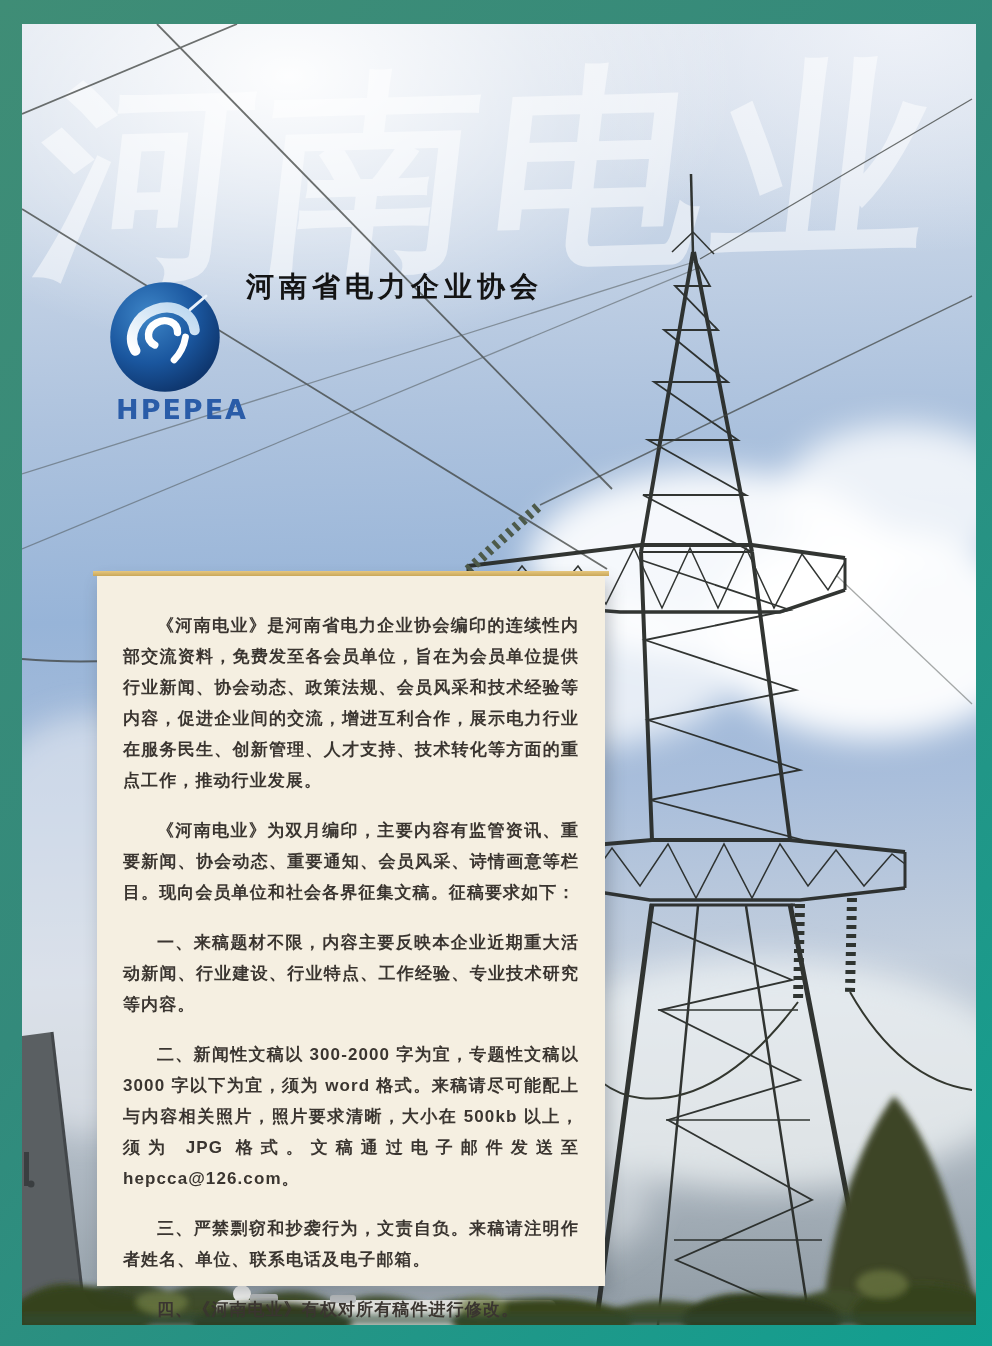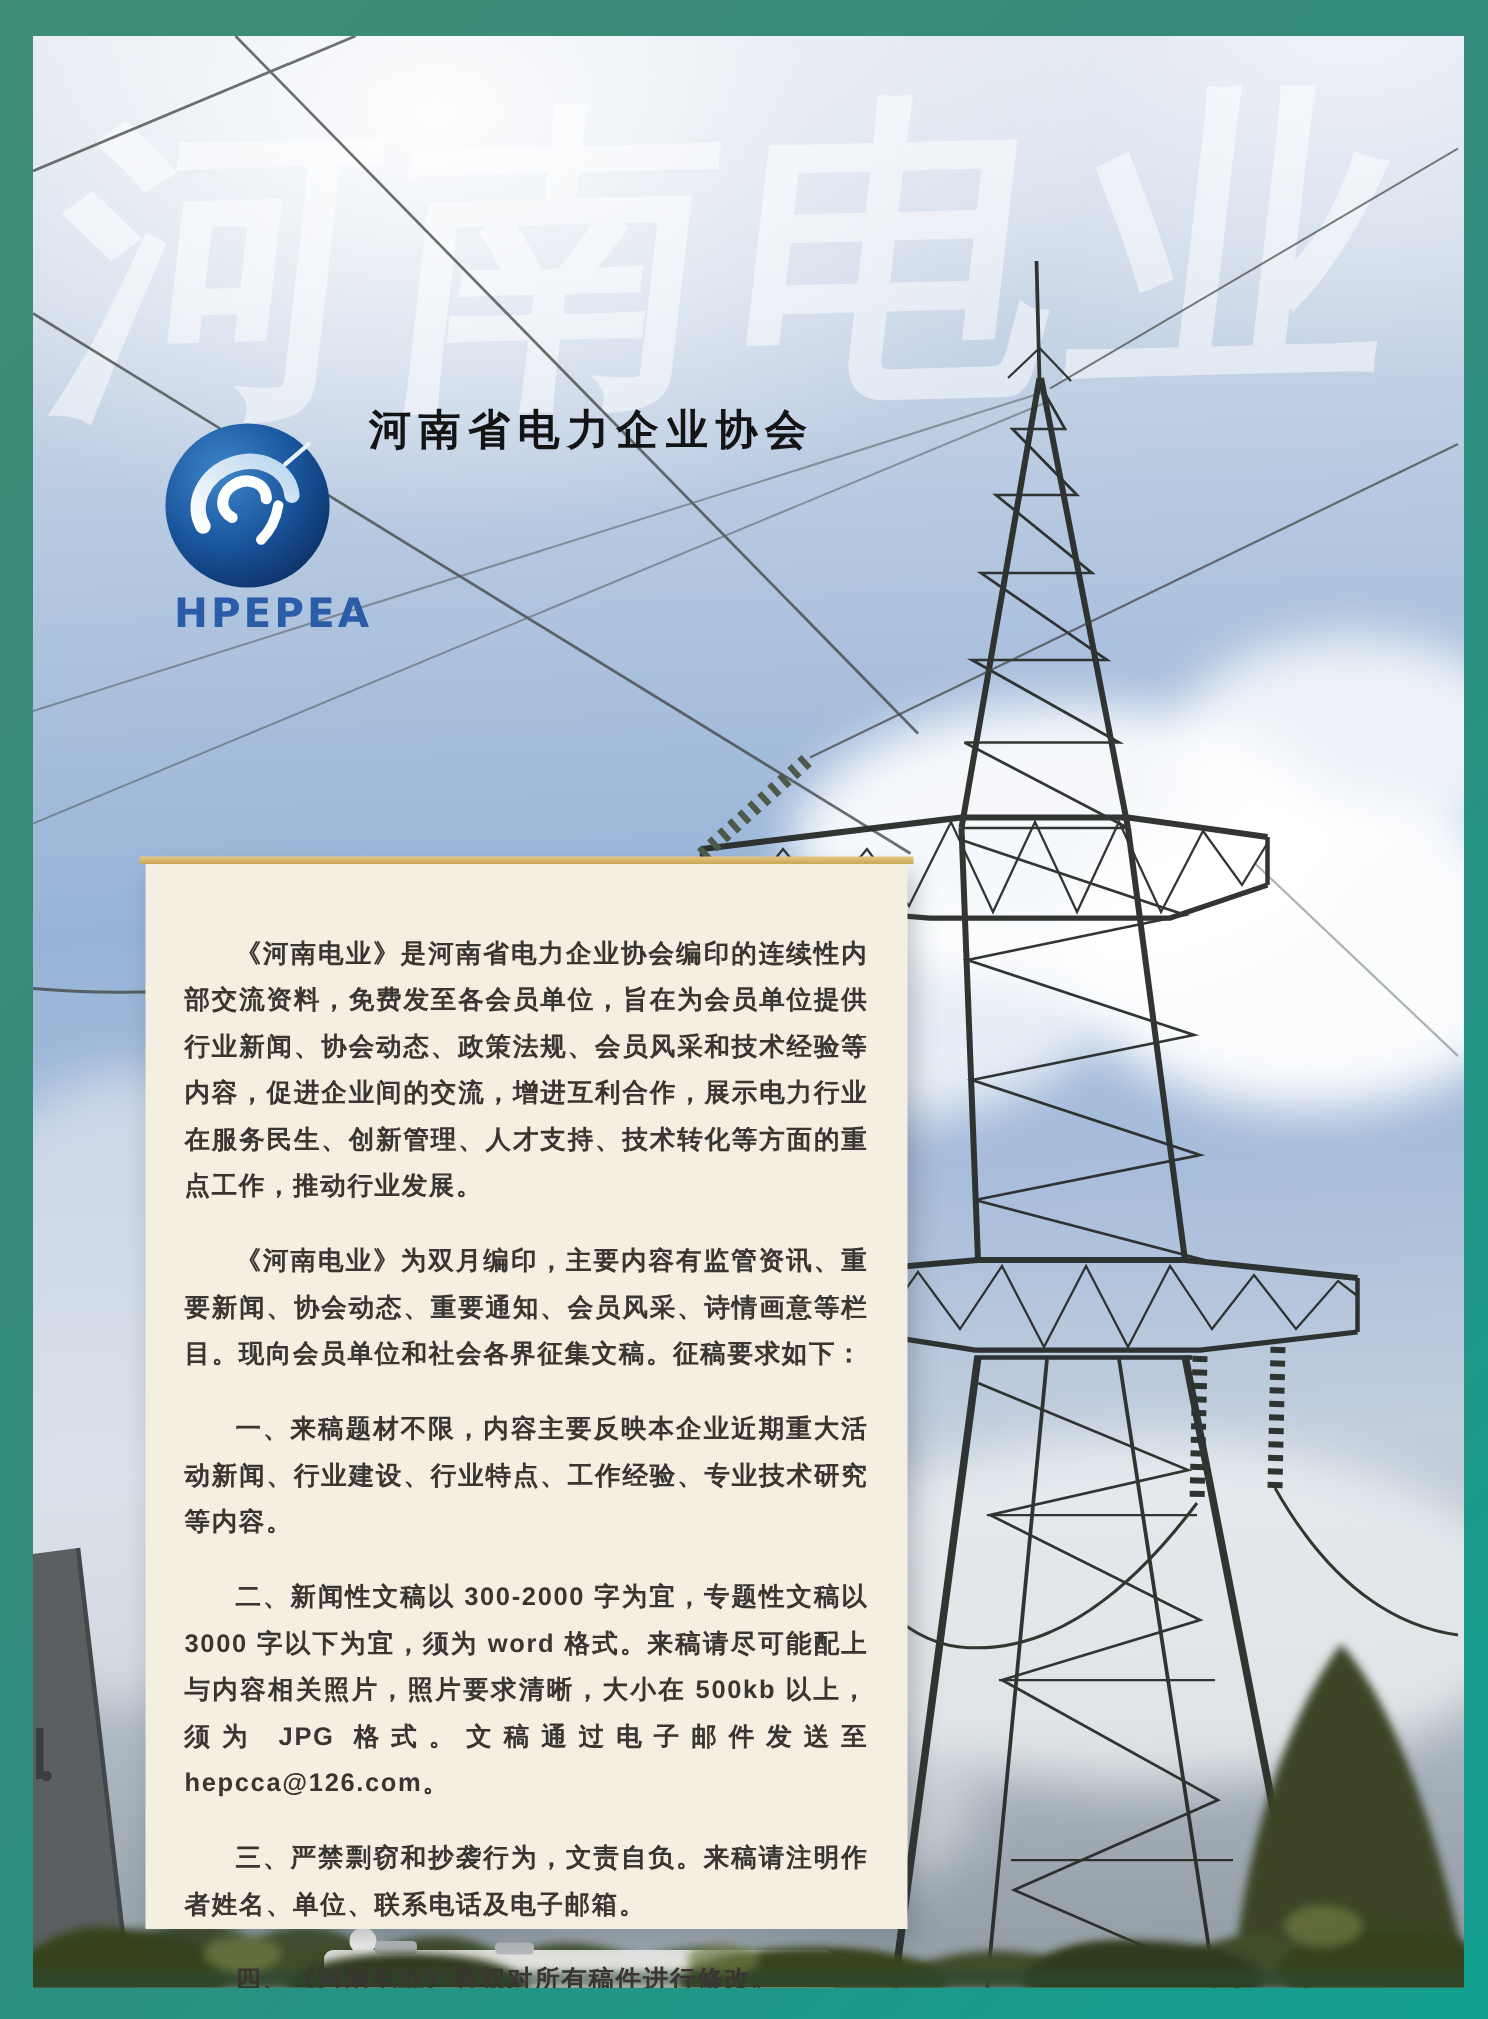--- a/index.html
+++ b/index.html
@@ -47,21 +47,21 @@
   .panel{
     position:absolute;left:75px;top:552px;width:508px;height:710px;
     background:#f5efe1;box-shadow:4px 6px 16px rgba(55,65,75,.3);
     box-sizing:border-box;padding:34px 26px 0 26px;
   }
   .panel-goldbar{
     position:absolute;left:-4px;top:-5px;width:calc(100% + 8px);height:5px;
     background:linear-gradient(#e6c77f,#c9a758);
   }
   .panel p{
-    margin:10px 0 19px 0;text-indent:2em;text-align:justify;
+    margin:0 0 19px 0;text-indent:2em;text-align:justify;
     font-size:17px;line-height:31px;letter-spacing:1.1px;color:#3a3530;
     font-weight:600;
   }
 </style>
 </head>
 <body>
 
 <div class="poster">
   <div class="photo">
 

